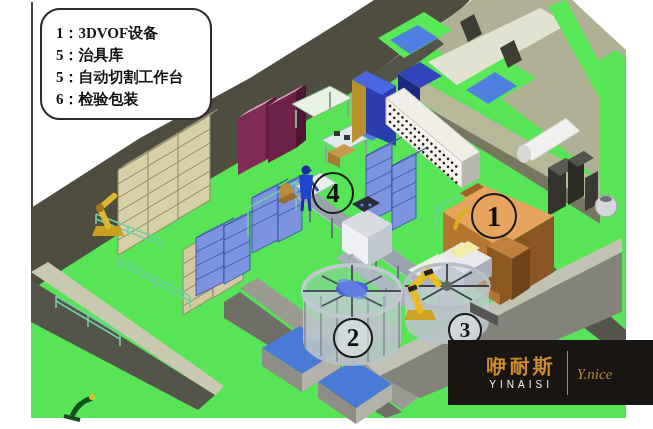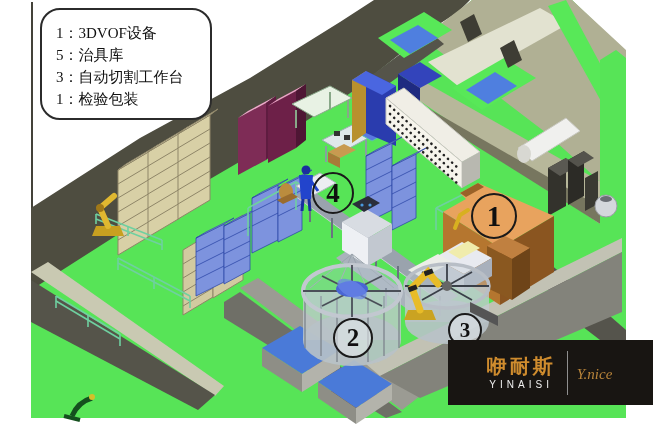--- a/index.html
+++ b/index.html
@@ -3,21 +3,21 @@
 <meta charset="utf-8">
 <style>
   html,body{margin:0;padding:0;background:#fff;}
   #stage{position:relative;width:653px;height:429px;background:#fff;overflow:hidden;
          font-family:"Liberation Sans",sans-serif;}
   #scene{position:absolute;left:0;top:0;}
   
   #legend{position:absolute;left:40px;top:8px;width:172px;height:112px;
           background:#fff;border:2px solid #2b2b2b;border-radius:20px;
           box-sizing:border-box;padding:12px 0 0 14px;z-index:10;}
-  #legend .line{font-family:"Liberation Serif","DejaVu Serif",serif;font-weight:normal;
+  #legend .line{font-family:"Liberation Serif","DejaVu Serif",serif;font-weight:bold;
           font-size:15px;line-height:22px;color:#111;white-space:nowrap;}
   
   .marker{position:absolute;border:2px solid #1a1a1a;border-radius:50%;
           display:flex;align-items:center;justify-content:center;z-index:5;
           font-family:"Liberation Serif","DejaVu Serif",serif;font-weight:600;color:#101010;}
   #marker-1{left:471px;top:193px;width:42px;height:42px;font-size:29px;}
   #marker-2{left:333px;top:318px;width:36px;height:36px;font-size:25px;background:rgba(232,236,239,.55);}
   #marker-3{left:448px;top:313px;width:30px;height:30px;font-size:21px;background:rgba(232,236,239,.5);}
   #marker-4{left:312px;top:172px;width:38px;height:38px;font-size:27px;}
   
@@ -367,22 +367,22 @@
     <g>
       <path d="M72,416 Q78,402 92,398" stroke="#14501e" stroke-width="5" fill="none"></path>
       <line x1="64" y1="416" x2="80" y2="420" stroke="#14501e" stroke-width="4"></line>
       <circle cx="92" cy="397" r="3" fill="#d4c02a"></circle>
     </g>
   </svg>
 
   <div id="legend">
     <div class="line">1：3DVOF设备</div>
     <div class="line">5：治具库</div>
-    <div class="line">3：自动切割工作台</div>
-    <div class="line">1：检验包装</div>
+    <div class="line">5：自动切割工作台</div>
+    <div class="line">6：检验包装</div>
   </div>
 
   <div class="marker" id="marker-1">1</div>
   <div class="marker" id="marker-2">2</div>
   <div class="marker" id="marker-3">3</div>
   <div class="marker" id="marker-4">4</div>
 
   <div id="logo">
     <div class="left">
       <div class="brand-cn">咿耐斯</div>

